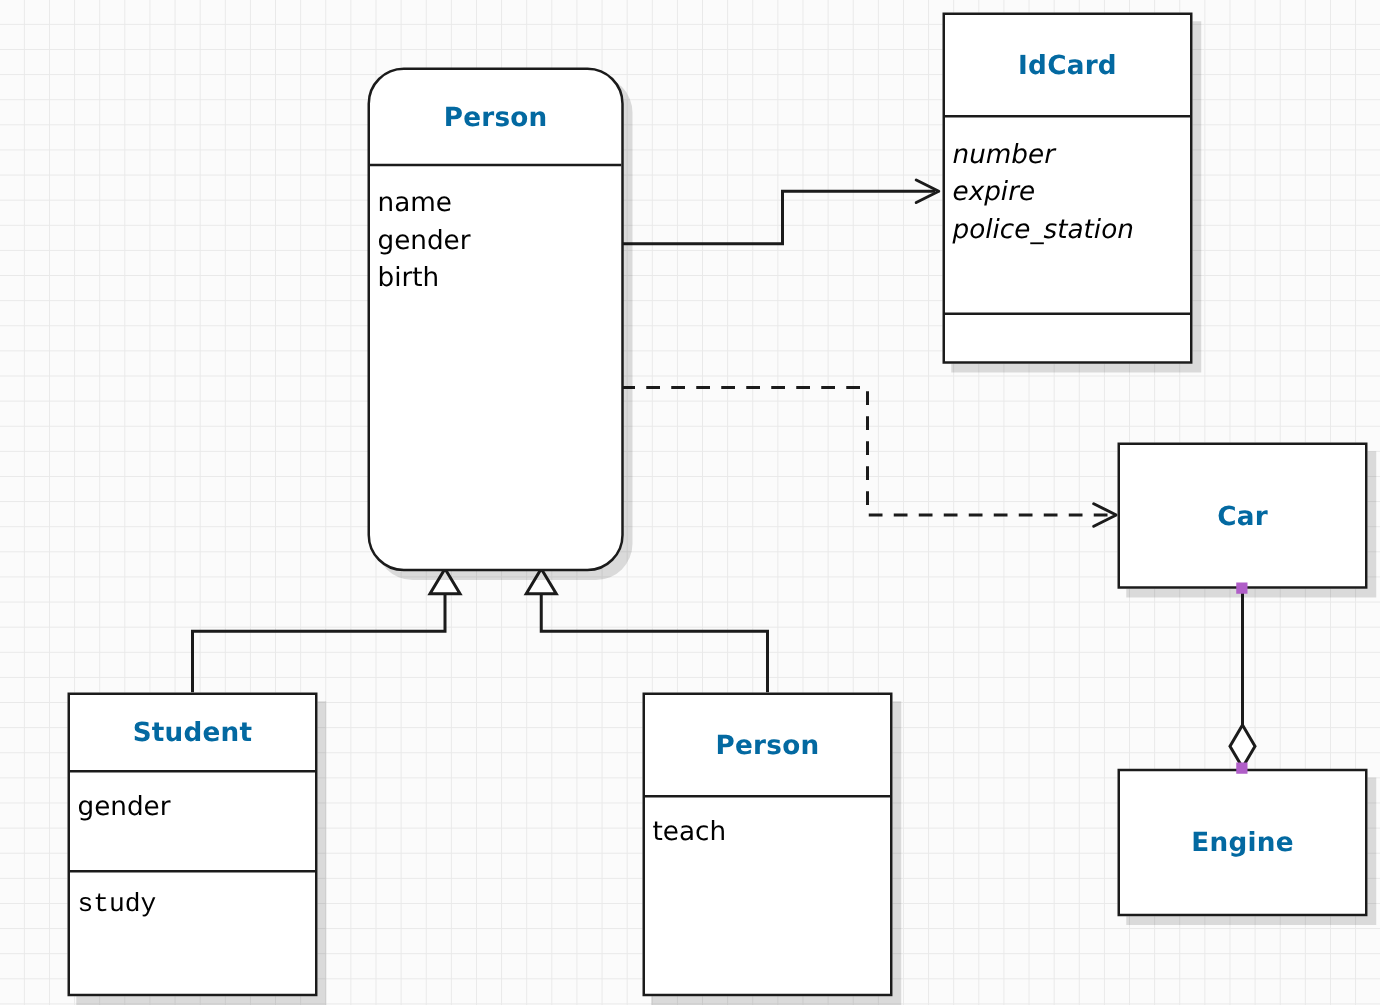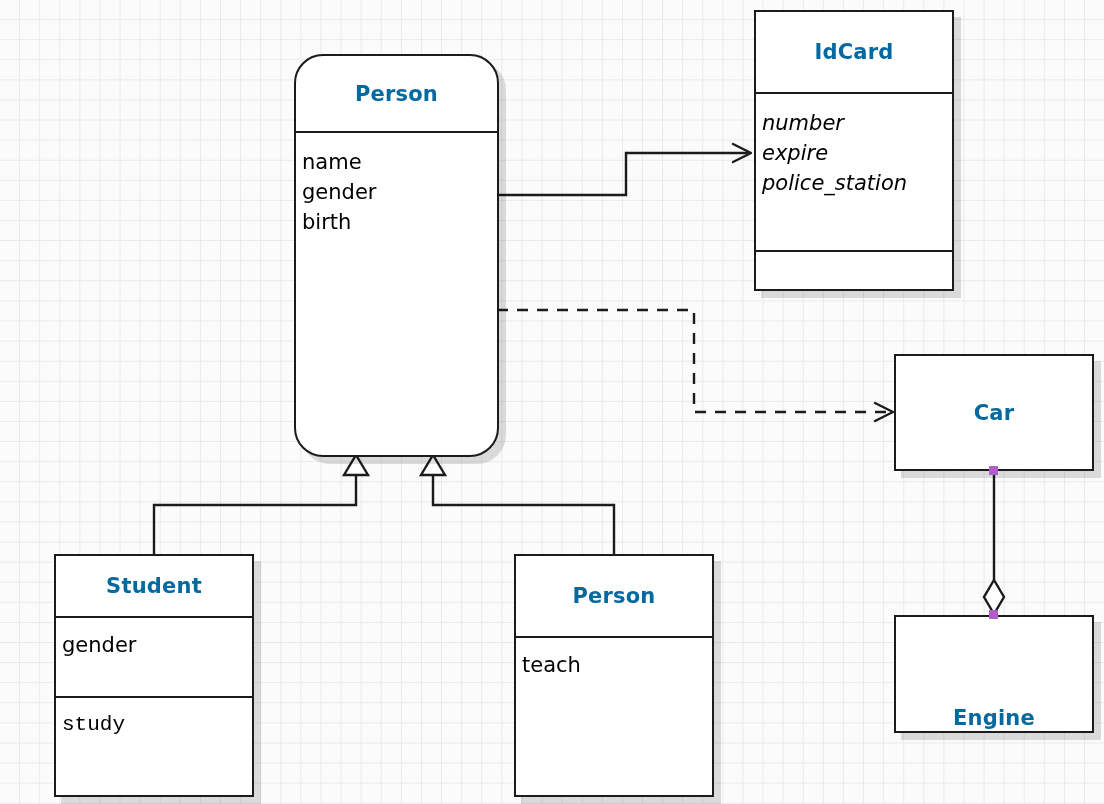--- a/index.html
+++ b/index.html
@@ -131,21 +131,21 @@
       <div class="member-list empty"></div>
     </div>
   </div>
 
   <div class="uml-class" style="left:894px; top:354px; width:200px; height:117px;">
     <div class="compartment class-title" style="height:100%;">Car</div>
   </div>
   <div class="handle" style="left:989px; top:466px;"></div>
 
   <div class="uml-class" style="left:894px; top:615px; width:200px; height:118px;">
-    <div class="compartment class-title" style="height:100%;margin-top:44px;">Engine</div>
+    <div class="compartment class-title" style="height:100%;">Engine</div>
   </div>
   <div class="handle" style="left:989px; top:610px;"></div>
 
   <div class="uml-class" style="left:54px; top:554px; width:200px; height:243px;">
     <div class="compartment class-title" style="height:60px;">Student</div>
     <div class="compartment" style="height:80px;">
       <div class="member-list tight">gender</div>
     </div>
     <div class="compartment" style="height:67px;font-family:Liberation Mono, monospace;">
       <div class="member-list tight">study</div>

